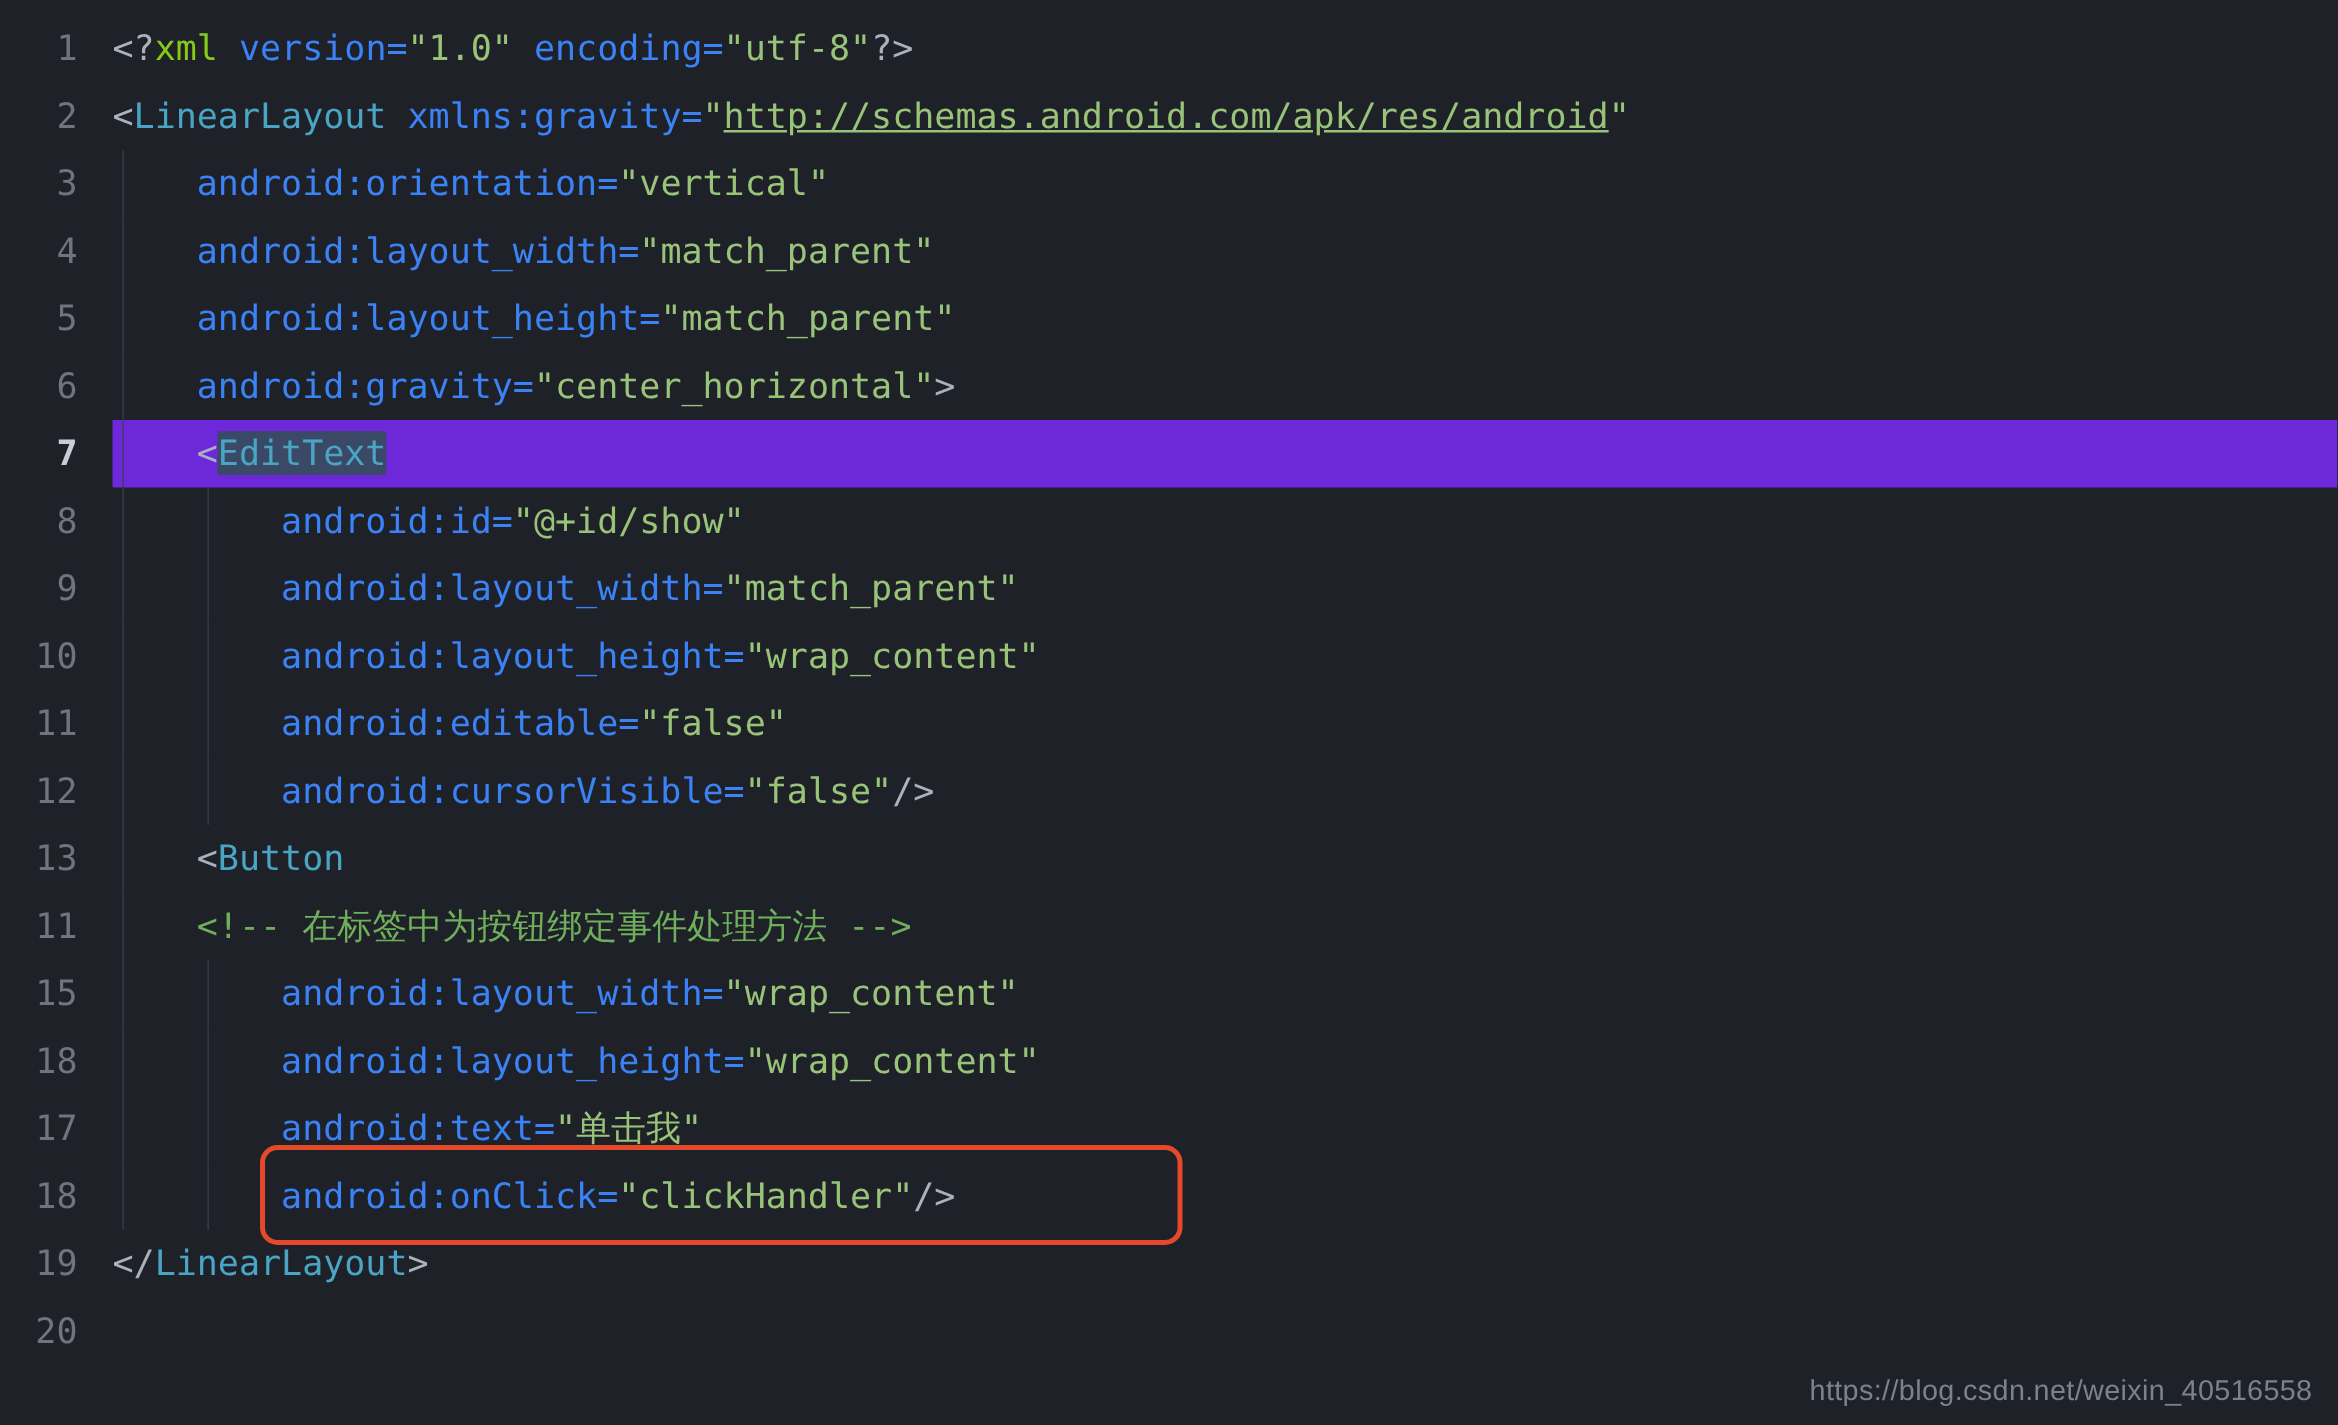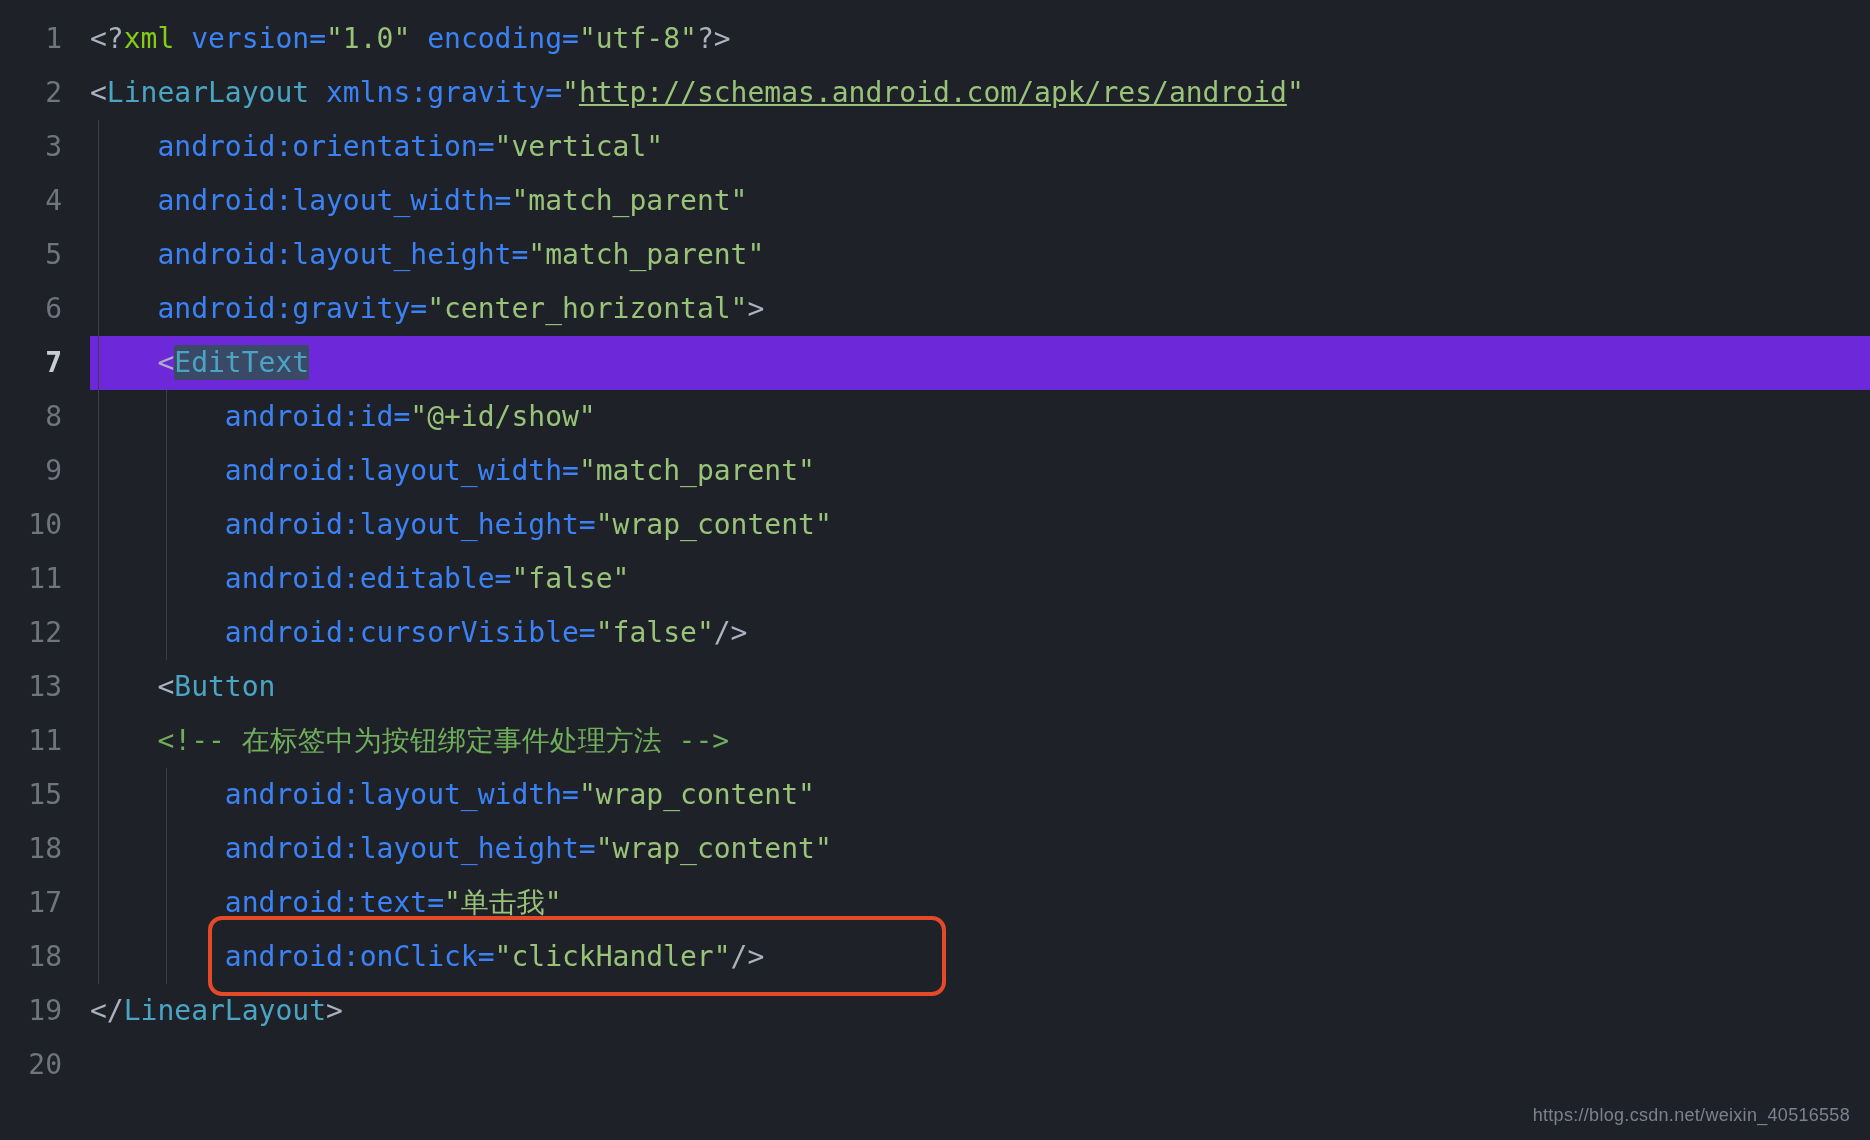--- a/index.html
+++ b/index.html
@@ -75,21 +75,21 @@
     position: absolute;
     border: 4px solid #e44a2a;
     border-radius: 14px;
     pointer-events: none;
   }
 
   .watermark {
     position: absolute;
     right: 20px;
     bottom: 14px;
-    font-size: 18px;
+    font-size: 23px;
     color: #7a828f;
     font-family: sans-serif;
     letter-spacing: 0.3px;
   }
 </style>
 </head>
 <body>
 
 <div class="editor">
 

